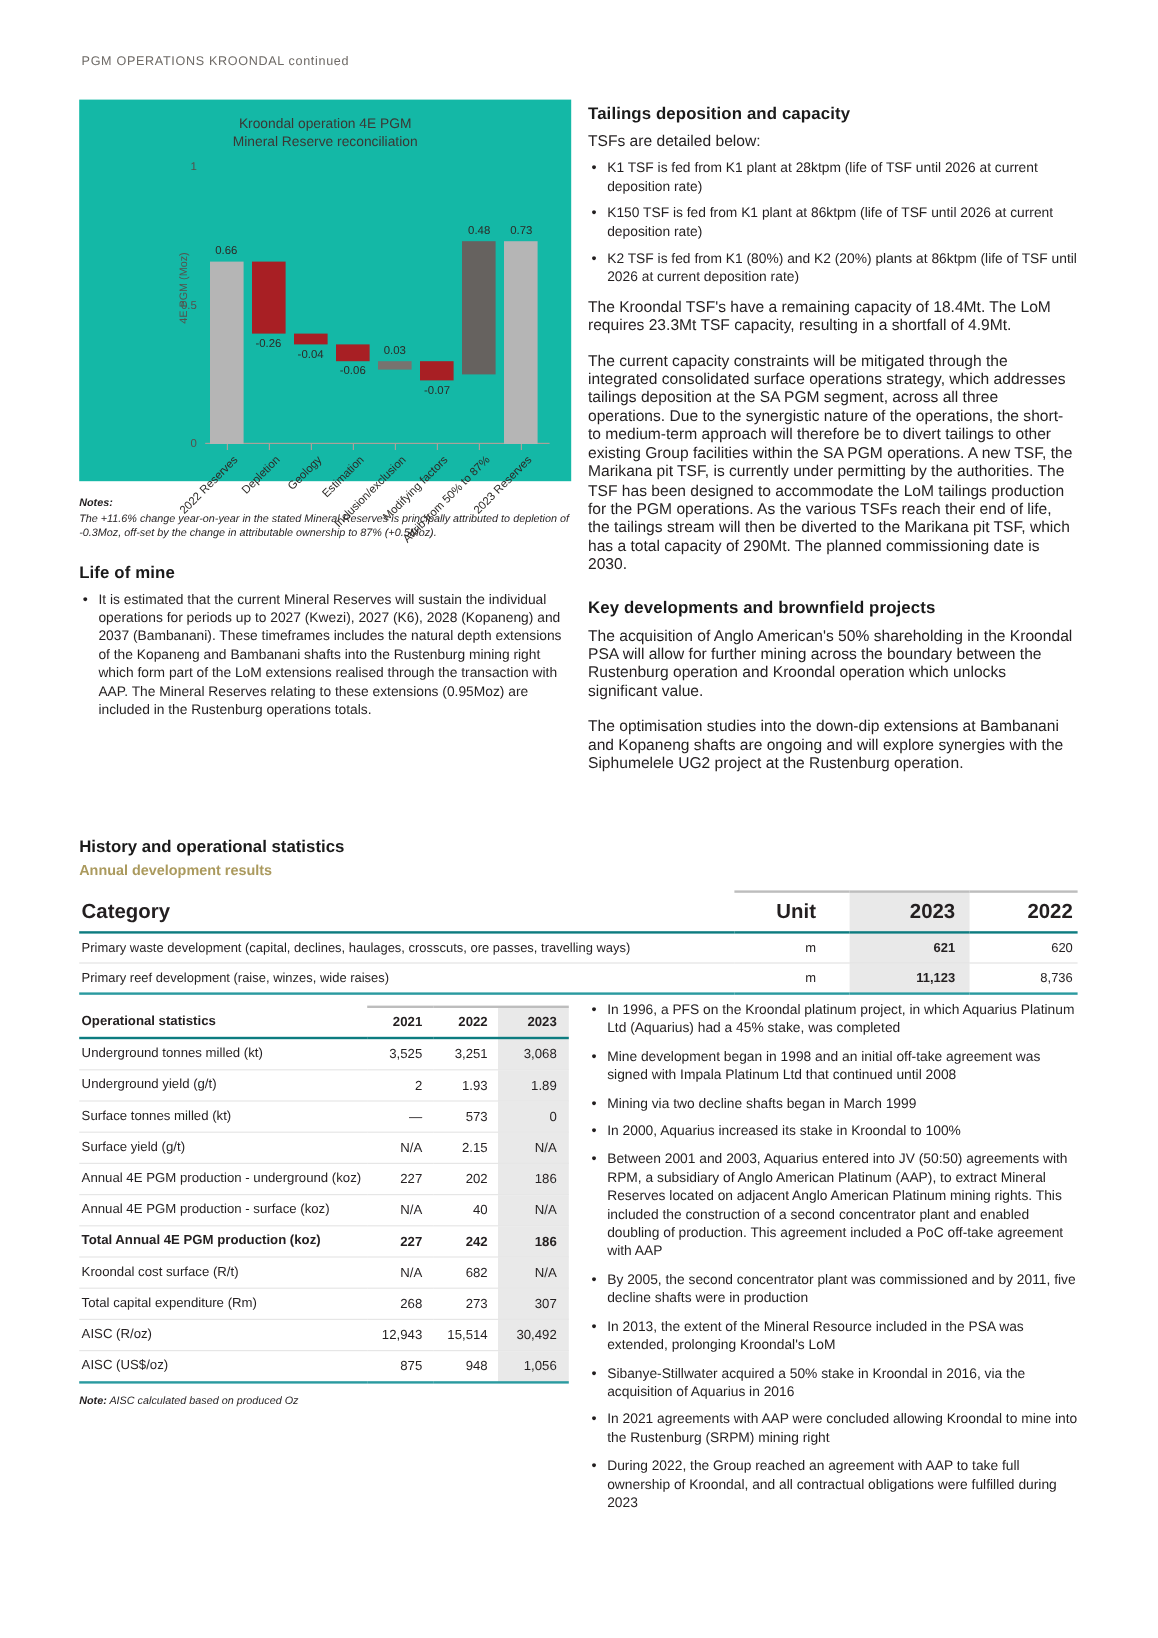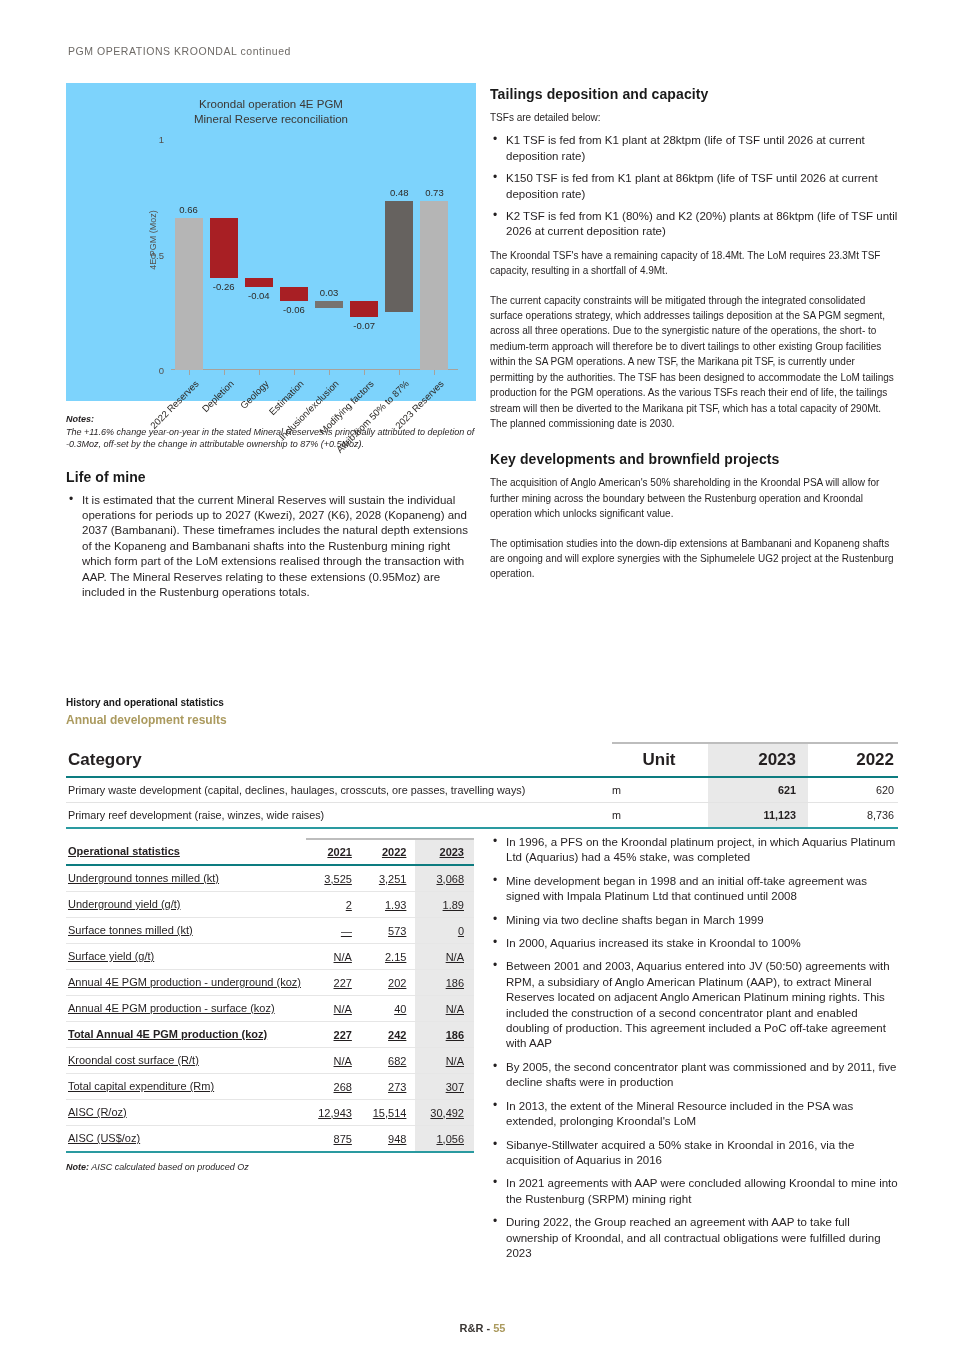--- a/index.html
+++ b/index.html
@@ -18,21 +18,21 @@
     font-size: 10.5px; letter-spacing: .55px; color: #6e6a66;
   }
 
   
   .col-left  { position: absolute; left: 66px;  top: 83px; width: 410px; }
   .col-right { position: absolute; left: 490px; top: 86px; width: 408px; }
 
   
   .chart-panel {
     width: 410px; height: 318px;
-    background: #7dd3fc;
+    background: #14b8a6;
     position: relative;
   }
   .chart-title {
     position: absolute; left: 0; right: 0; top: 14px;
     text-align: center; font-size: 11.5px; line-height: 15px; color: #3b3734;
   }
   .plot {
     position: absolute; left: 105px; top: 56px;
     width: 281px; height: 231px;
   }
@@ -61,59 +61,59 @@
     transform-origin: right top; transform: rotate(-45deg);
     white-space: nowrap; text-align: right;
   }
 
   
   .notes { margin-top: 12px; font-size: 9px; line-height: 12.5px; font-style: italic; color: #231f20; }
   .notes b { font-style: italic; }
 
   
   h2 { font-size: 14px; font-weight: bold; color: #1a1a1a; letter-spacing:.1px; }
-  .para { font-size: 10px; line-height: 15.4px; color: #231f20; }
+  .para { font-size: 13px; line-height: 15.4px; color: #231f20; }
   ul.bul { list-style: none; }
   ul.bul > li {
     position: relative; padding-left: 16px; font-size: 11.5px; line-height: 15.4px;
     margin-bottom: 8px;
   }
   ul.bul > li:before {
     content: "\2022"; position: absolute; left: 3px; top: -1px; font-size: 12px; color:#231f20;
   }
   ul.bul.tight > li { margin-bottom: 7px; } .mt14 { margin-top: 14px; } .mt18 { margin-top: 18px; }
   .mt8 { margin-top: 8px; } .mt20 { margin-top: 20px; }
 
   
   .history-head { position: absolute; left: 66px; top: 697px; }
-  .h-title { font-size: 10px; font-weight: bold; color:#1a1a1a; }
+  .h-title { font-size: 14px; font-weight: bold; color:#1a1a1a; }
   .h-sub { font-size: 12px; font-weight: bold; color: #ab9a5e; margin-top: 5px; }
 
   
   .devtable {
     position: absolute; left: 66px; top: 742px; width: 832px;
     border-collapse: collapse; font-size: 10.8px;
   }
   .devtable th, .devtable td { padding: 6px 0; vertical-align: middle; }
   .devtable th { font-weight: bold; font-size: 17px; }
   .devtable .c-cat  { text-align: left; width: 546px; padding-left: 2px; }
-  .devtable .c-unit { width: 96px; padding-right: 2px; }
+  .devtable .c-unit { text-align: right; width: 96px; padding-right: 28px; }
   .devtable .c-23   { text-align: right; width: 100px; padding-right: 12px; background: #e9e9e9; font-weight: bold; }
   .devtable .c-22   { text-align: right; width: 90px;  padding-right: 4px; }
   .devtable thead th.c-unit, .devtable thead th.c-23, .devtable thead th.c-22 { border-top: 2px solid #bdbdbd; }
   .devtable thead tr th { border-bottom: 2.2px solid #0d7c80; }
   .devtable tbody tr:last-child td { border-bottom: 2.2px solid #2a9aa0; }
   .devtable tbody tr td { border-bottom: 0.8px solid #e3e3e3; }
 
   
   .optable {
     position: absolute; left: 66px; top: 838px; width: 408px;
     border-collapse: collapse; font-size: 11px;
   }
-  .optable th, .optable td { padding: 6px 0; text-decoration: underline; }
+  .optable th, .optable td { padding: 6px 0; }
   .optable .c-lab { text-align: left; width: 238px; padding-left: 2px; line-height: 13px; }
   .optable .c-v   { text-align: right; width: 54px; padding-right: 9px; }
   .optable .c-v3  { text-align: right; width: 58px; padding-right: 10px; background:#e9e9e9; }
   .optable thead th { font-weight: bold; font-size: 11px; border-bottom: 2.2px solid #0d7c80; }
   .optable thead th.c-v, .optable thead th.c-v3 { border-top: 2px solid #bdbdbd; }
   .optable thead th.c-lab { border-top: none; }
   .optable tbody td { border-bottom: 0.8px solid #e6e6e6; }
   .optable tbody tr:last-child td { border-bottom: 2.2px solid #2a9aa0; }
   .optable tbody tr.bold td { font-weight: bold; }
   .opnote { position: absolute; left: 66px; top: 1162px; font-size: 9px; font-style: italic; }
@@ -331,17 +331,14 @@
       <li>Mining via two decline shafts began in March 1999</li>
       <li>In 2000, Aquarius increased its stake in Kroondal to 100%</li>
       <li>Between 2001 and 2003, Aquarius entered into JV (50:50) agreements with RPM, a subsidiary of Anglo American Platinum (AAP), to extract Mineral Reserves located on adjacent Anglo American Platinum mining rights. This included the construction of a second concentrator plant and enabled doubling of production. This agreement included a PoC off-take agreement with AAP</li>
       <li>By 2005, the second concentrator plant was commissioned and by 2011, five decline shafts were in production</li>
       <li>In 2013, the extent of the Mineral Resource included in the PSA was extended, prolonging Kroondal's LoM</li>
       <li>Sibanye-Stillwater acquired a 50% stake in Kroondal in 2016, via the acquisition of Aquarius in 2016</li>
       <li>In 2021 agreements with AAP were concluded allowing Kroondal to mine into the Rustenburg (SRPM) mining right</li>
       <li>During 2022, the Group reached an agreement with AAP to take full ownership of Kroondal, and all contractual obligations were fulfilled during 2023</li>
     </ul>
 
-  <div class="footer">
-    <span>R&amp;R - </span><span class="pg">55</span>
-  </div>
 
 </div>
 
 </body></html>

